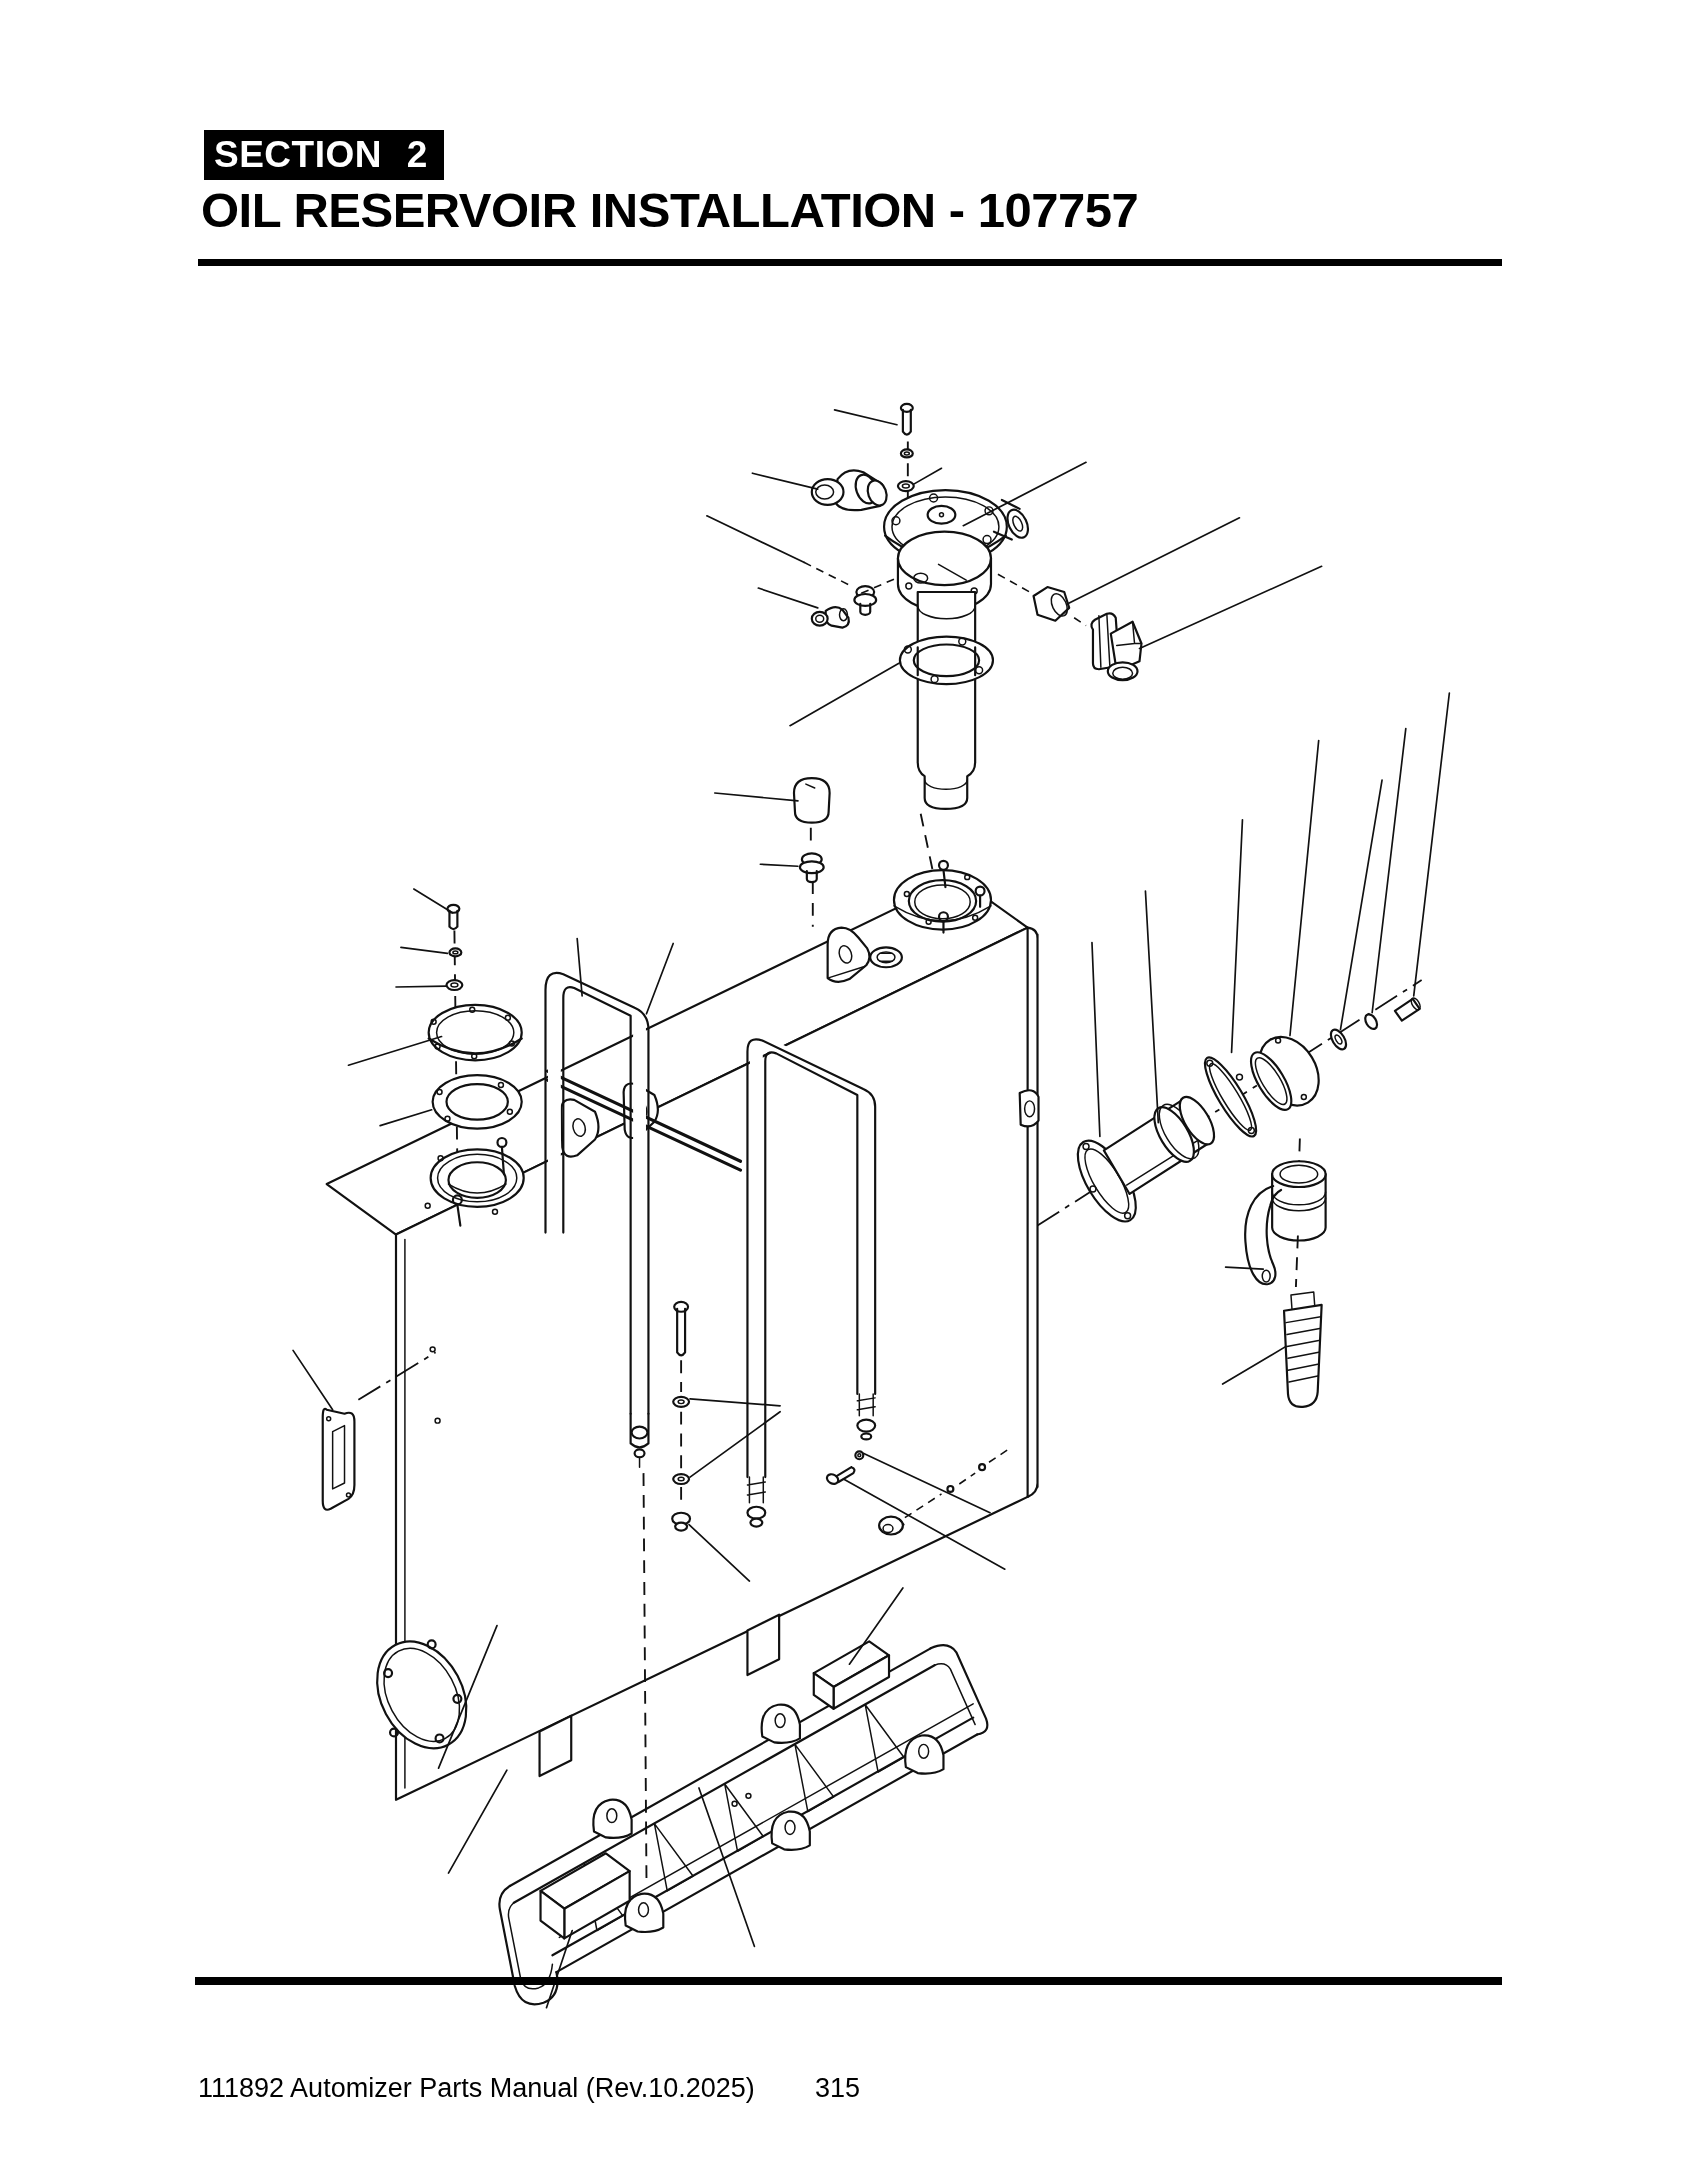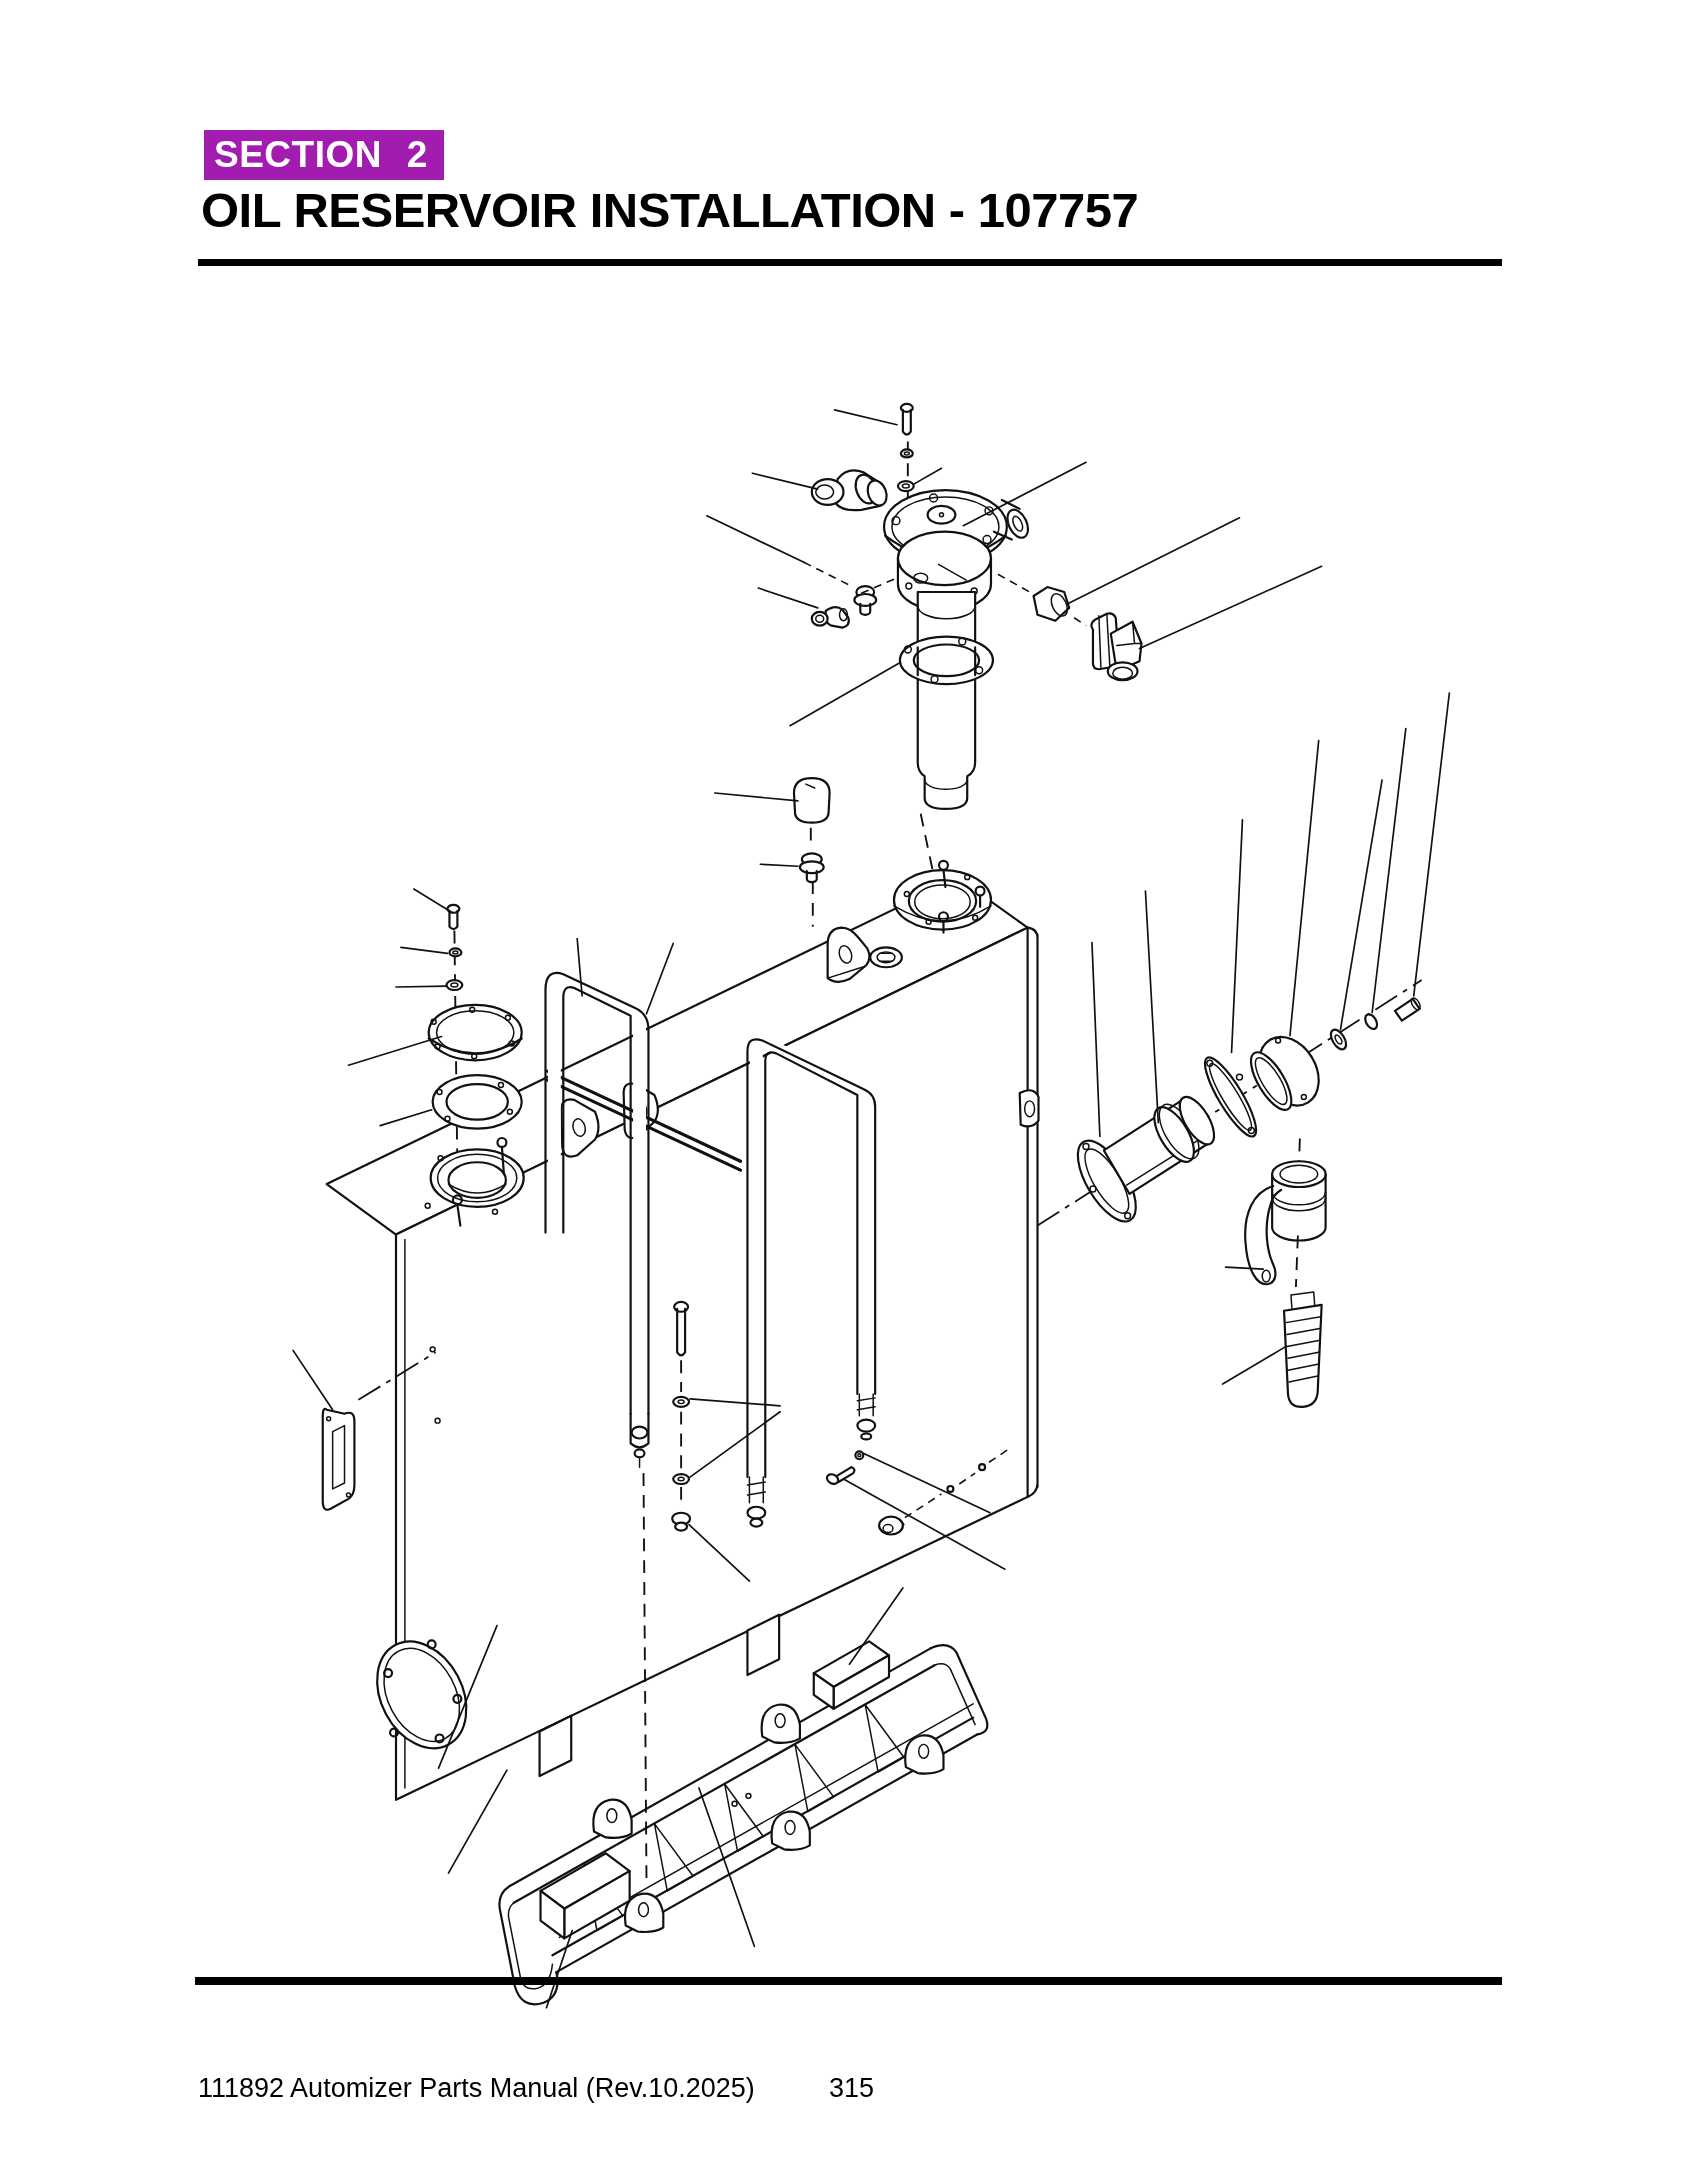--- a/index.html
+++ b/index.html
@@ -1,27 +1,27 @@
 <!DOCTYPE html>
 <html><head>
 <meta charset="utf-8">
 <style>
   html,body{margin:0;padding:0;background:#e8e8e8;}
   .page{position:relative;width:1683px;height:2178px;background:#ffffff;overflow:hidden;
         font-family:"Liberation Sans", sans-serif;color:#000;}
-  .badge{position:absolute;left:204px;top:130px;height:50px;background:#a21caf;color:#fff;
+  .badge{position:absolute;left:204px;top:130px;height:50px;background:#000000;color:#fff;
          display:flex;align-items:center;padding:0 16px 0 10px;font-size:37px;font-weight:bold;
          letter-spacing:0.5px;word-spacing:14px;}
   .title{position:absolute;left:201px;top:182px;font-size:49px;font-weight:bold;letter-spacing:-0.5px;
          white-space:nowrap;}
   .rule{position:absolute;background:#000;}
   .rule-top{left:198px;top:259px;width:1304px;height:7px;}
   .rule-bottom{left:195px;top:1977px;width:1307px;height:8px;}
   .footer-left{position:absolute;left:198px;top:2073px;font-size:27px;}
-  .footer-page{position:absolute;left:792px;top:2073px;width:119px;text-align:center;font-size:27px;}
+  .footer-page{position:absolute;left:815px;top:2073px;width:119px;font-size:27px;}
   svg.diagram{position:absolute;left:0;top:0;}
   .s{fill:none;stroke:#111;stroke-width:2.2;stroke-linecap:round;stroke-linejoin:round;}
   .w{fill:#fff;stroke:#111;stroke-width:2.2;stroke-linejoin:round;}
   .t{stroke-width:1.5;}
   .h{stroke-width:3.2;}
   .ld{fill:none;stroke:#111;stroke-width:1.7;stroke-linecap:round;}
   .d{fill:none;stroke:#111;stroke-width:1.9;stroke-dasharray:13 9;}
   .d2{fill:none;stroke:#111;stroke-width:1.6;stroke-dasharray:8 6;}
   .ax{fill:none;stroke:#111;stroke-width:1.8;stroke-dasharray:26 7 5 7;}
   .wu{fill:none;stroke:#fff;stroke-width:13;}

